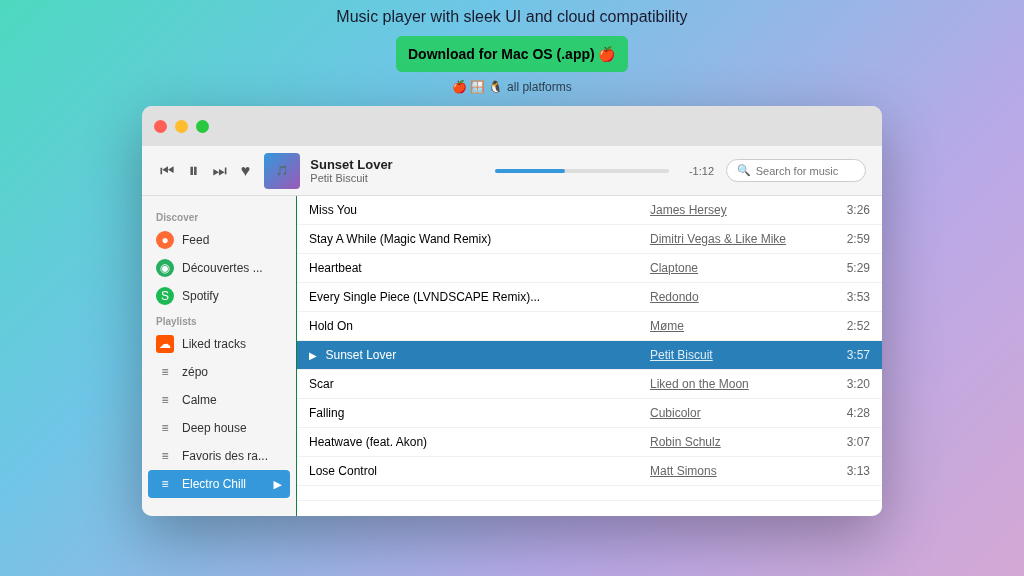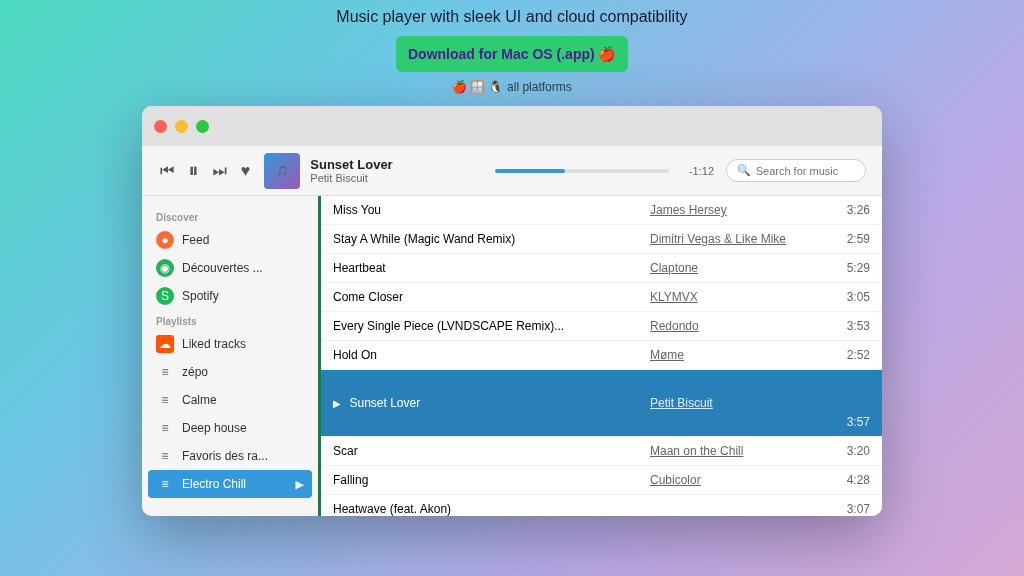--- a/index.html
+++ b/index.html
@@ -19,21 +19,21 @@
     .header-text {
       color: #1a1a2e;
       font-size: 16px;
       font-weight: 400;
       margin-bottom: 10px;
       text-align: right;
     }
 
     .download-btn {
       background: #2ecc71;
-      color: #4c1d95;
+      color: #000000;
       border: none;
       border-radius: 6px;
       padding: 10px 12px;
       font-size: 14px;
       font-weight: 600;
       cursor: pointer;
       display: flex;
       align-items: center;
       gap: 8px;
       margin-bottom: 8px;
@@ -185,23 +185,23 @@
     }
 
     .main-content {
       display: flex;
       flex: 1;
       overflow: hidden;
     }
 
     
     .sidebar {
-      width: 179px;
+      width: 155px;
       background: #f5f5f5;
-      border-right: 3px solid #15803d;
+      border-right: 1px solid #15803d;
       overflow-y: auto;
       padding: 10px 0;
       flex-shrink: 0;
     }
 
     .sidebar-section-label {
       font-size: 10px;
       font-weight: 700;
       color: #999;
       padding: 6px 14px 3px;
@@ -246,21 +246,21 @@
     .track-row {
       display: flex;
       align-items: center;
       padding: 7px 12px;
       border-bottom: 1px solid #f0f0f0;
       cursor: pointer;
       justify-content: flex-end;
     }
     .track-row.active { background: #2980b9; color: white; }
     .track-row.active .track-row-artist { color: rgba(255,255,255,0.85); }
-    .track-row.active .track-row-duration { color: rgba(255,255,255,0.85); margin-top: 38px; }
+    .track-row.active .track-row-duration { color: rgba(255,255,255,0.85); }
 
     .track-row-name { flex: 1; font-size: 12px; color: inherit; }
     .track-row-artist { width: 180px; font-size: 12px; color: #666; text-decoration: underline; }
     .track-row-duration { width: 40px; font-size: 12px; color: #666; text-align: right; }
 
     .playing-indicator { margin-right: 6px; color: white; font-size: 10px; }
 
     ::-webkit-scrollbar { width: 6px; }
     ::-webkit-scrollbar-track { background: transparent; }
     ::-webkit-scrollbar-thumb { background: #ccc; border-radius: 3px; }
@@ -368,50 +368,51 @@
           <div class="track-row-name">Stay A While (Magic Wand Remix)</div>
           <div class="track-row-artist">Dimitri Vegas &amp; Like Mike</div>
           <div class="track-row-duration">2:59</div>
         </div>
         <div class="track-row">
           <div class="track-row-name">Heartbeat</div>
           <div class="track-row-artist">Claptone</div>
           <div class="track-row-duration">5:29</div>
         </div>
         <div class="track-row">
-          <div class="track-row-name">Come Closer</div>
-          <div class="track-row-artist">KLYMVX</div>
-          <div class="track-row-duration">3:05</div>
-        </div>
-        <div class="track-row">
           <div class="track-row-name">Every Single Piece (LVNDSCAPE Remix)...</div>
           <div class="track-row-artist">Redondo</div>
           <div class="track-row-duration">3:53</div>
         </div>
         <div class="track-row">
           <div class="track-row-name">Hold On</div>
           <div class="track-row-artist">Møme</div>
           <div class="track-row-duration">2:52</div>
         </div>
         <div class="track-row active">
           <div class="track-row-name"><span class="playing-indicator">▶ </span>Sunset Lover</div>
           <div class="track-row-artist">Petit Biscuit</div>
           <div class="track-row-duration">3:57</div>
         </div>
         <div class="track-row">
           <div class="track-row-name">Scar</div>
-          <div class="track-row-artist">Maan on the Chill</div>
+          <div class="track-row-artist">Liked on the Moon</div>
           <div class="track-row-duration">3:20</div>
         </div>
         <div class="track-row">
           <div class="track-row-name">Falling</div>
           <div class="track-row-artist">Cubicolor</div>
           <div class="track-row-duration">4:28</div>
         </div>
         <div class="track-row">
           <div class="track-row-name">Heatwave (feat. Akon)</div>
+          <div class="track-row-artist">Robin Schulz</div>
           <div class="track-row-duration">3:07</div>
+        </div>
+        <div class="track-row">
+          <div class="track-row-name">Lose Control</div>
+          <div class="track-row-artist">Matt Simons</div>
+          <div class="track-row-duration">3:13</div>
         </div>
         <div class="track-row"></div>
       </div>
 
   </div>
 </div>
 
 </body></html>

